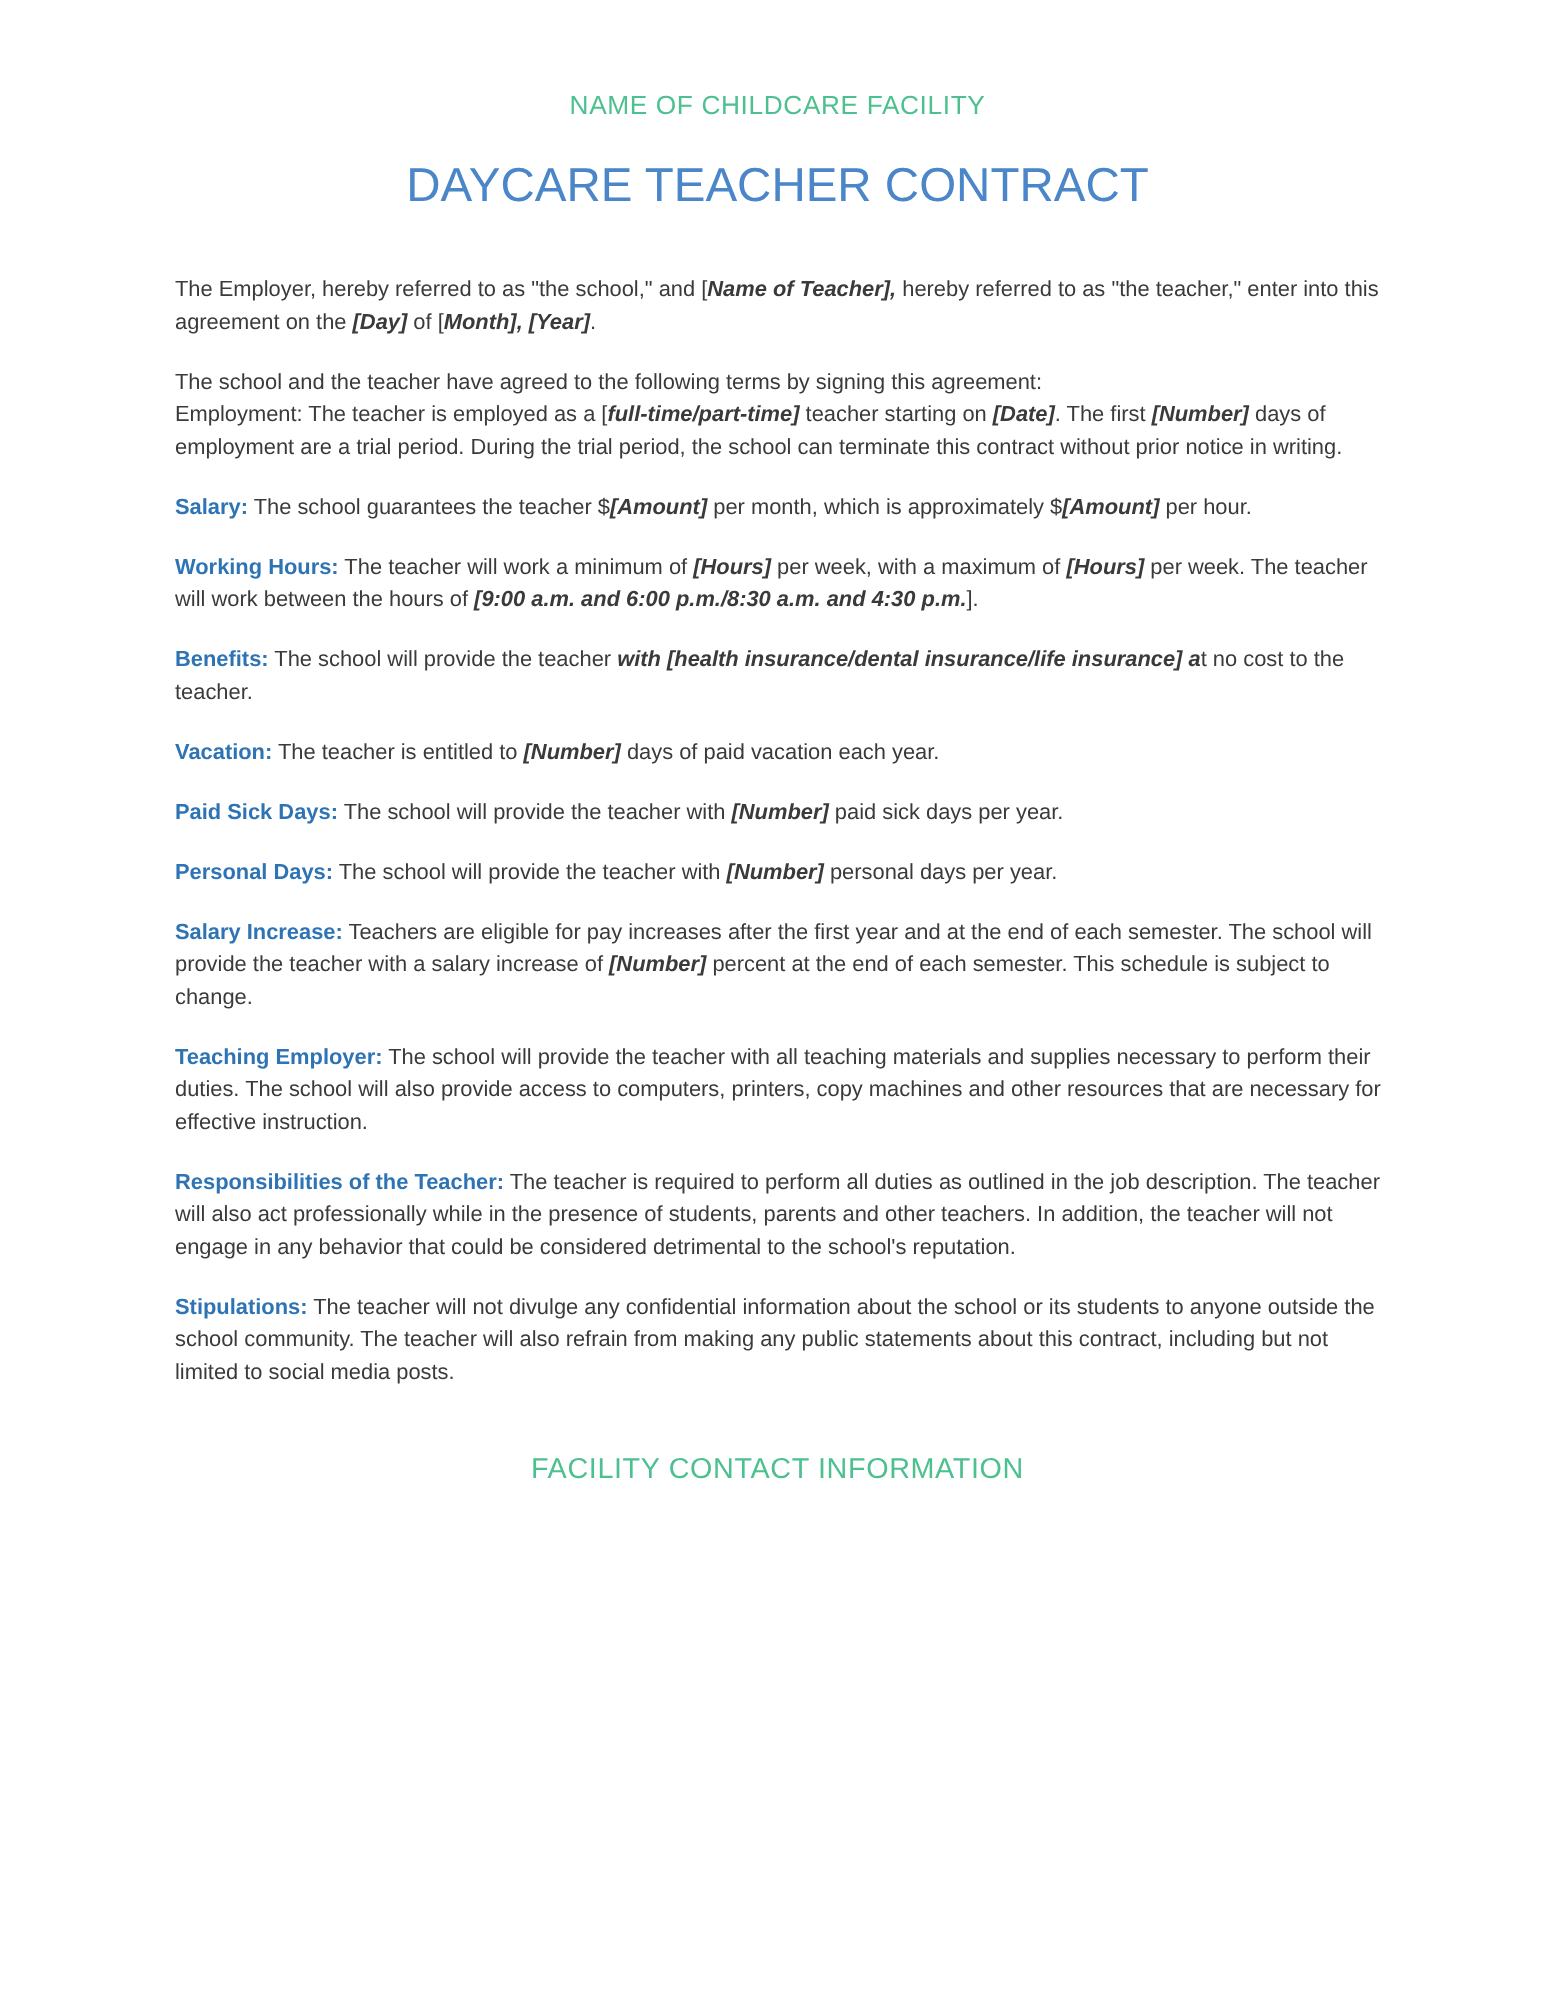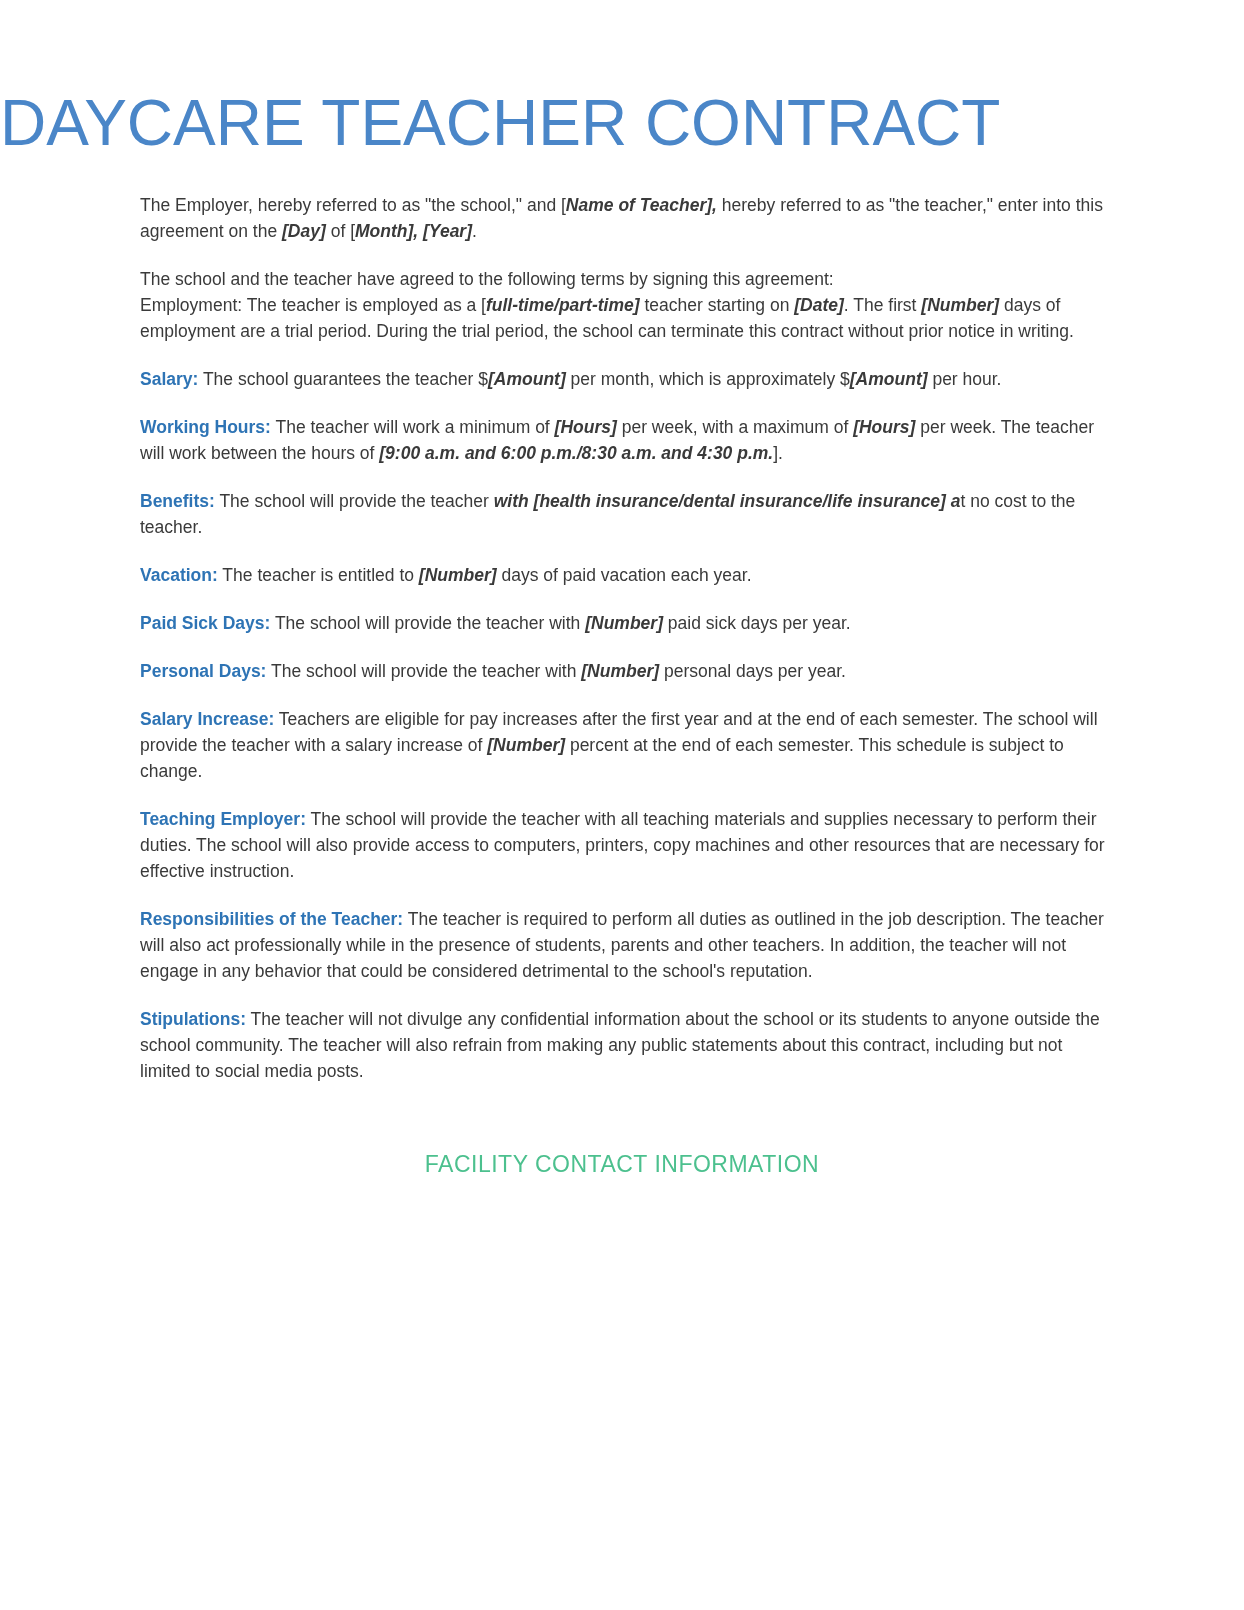--- a/index.html
+++ b/index.html
@@ -23,21 +23,22 @@
   }
   .facility-header {
     text-align: center;
     font-size: 21px;
     line-height: 26px;
     letter-spacing: 0.5px;
     color: var(--accent-green, #4cc08e);
     font-weight: 400;
   }
   .doc-title {
-    font-size: 64px;
+    text-align: center;
+    font-size: 38px;
     line-height: 50px;
     margin-top: 26px;
     color: var(--title-blue, #4a86c8);
     font-weight: 400;
     letter-spacing: 0px;
   }
   .content {
     margin: 44px auto 0 140px;
     width: 965px;
     font-size: 17.5px;
@@ -55,30 +56,31 @@
     color: var(--heading-blue, #2e74b5);
     font-weight: bold;
   }
   .bi { font-weight: bold; font-style: italic; }
   .b  { font-weight: bold; }
   .n  { font-weight: normal; font-style: normal; }
   .facility-footer {
     text-align: center;
     font-size: 23px;
     line-height: 28px;
-    margin-top: 66px;
+    margin-top: 50px;
     letter-spacing: 0.5px;
     color: var(--accent-green, #4cc08e);
     font-weight: 400;
   }
 </style>
 </head>
 <body>
 
 <div class="page">
+  <div class="facility-header">NAME OF CHILDCARE FACILITY</div>
   <div class="doc-title">DAYCARE TEACHER CONTRACT</div>
 
   <div class="content">
       <p class="para"><span class="n">The Employer, hereby referred to as "the school," and [</span><span class="bi">Name of Teacher],</span><span class="n"> hereby referred to as "the teacher," enter into this agreement on the </span><span class="bi">[Day]</span><span class="n"> of [</span><span class="bi">Month],</span><span class="n"> </span><span class="bi">[Year]</span><span class="n">.</span></p>
       <p class="para"><span class="n">The school and the teacher have agreed to the following terms by signing this agreement:
 Employment: The teacher is employed as a [</span><span class="bi">full-time/part-time]</span><span class="n"> teacher starting on </span><span class="bi">[Date]</span><span class="n">. The first </span><span class="bi">[Number]</span><span class="n"> days of employment are a trial period. During the trial period, the school can terminate this contract without prior notice in writing.</span></p>
       <p class="para"><span class="heading">Salary:</span> <span class="n">The school guarantees the teacher $</span><span class="bi">[Amount]</span><span class="n"> per month, which is approximately $</span><span class="bi">[Amount]</span><span class="n"> per hour.</span></p>
       <p class="para"><span class="heading">Working Hours:</span> <span class="n">The teacher will work a minimum of </span><span class="bi">[Hours]</span><span class="n"> per week, with a maximum of </span><span class="bi">[Hours]</span><span class="n"> per week. The teacher will work between the hours of </span><span class="bi">[9:00 a.m. and 6:00 p.m./8:30 a.m. and 4:30 p.m.</span><span class="n">].</span></p>
       <p class="para"><span class="heading">Benefits:</span> <span class="n">The school will provide the teacher </span><span class="bi">with [health insurance/dental insurance/life insurance] a</span><span class="n">t no cost to the teacher.</span></p>
       <p class="para"><span class="heading">Vacation:</span> <span class="n">The teacher is entitled to </span><span class="bi">[Number]</span><span class="n"> days of paid vacation each year.</span></p>

